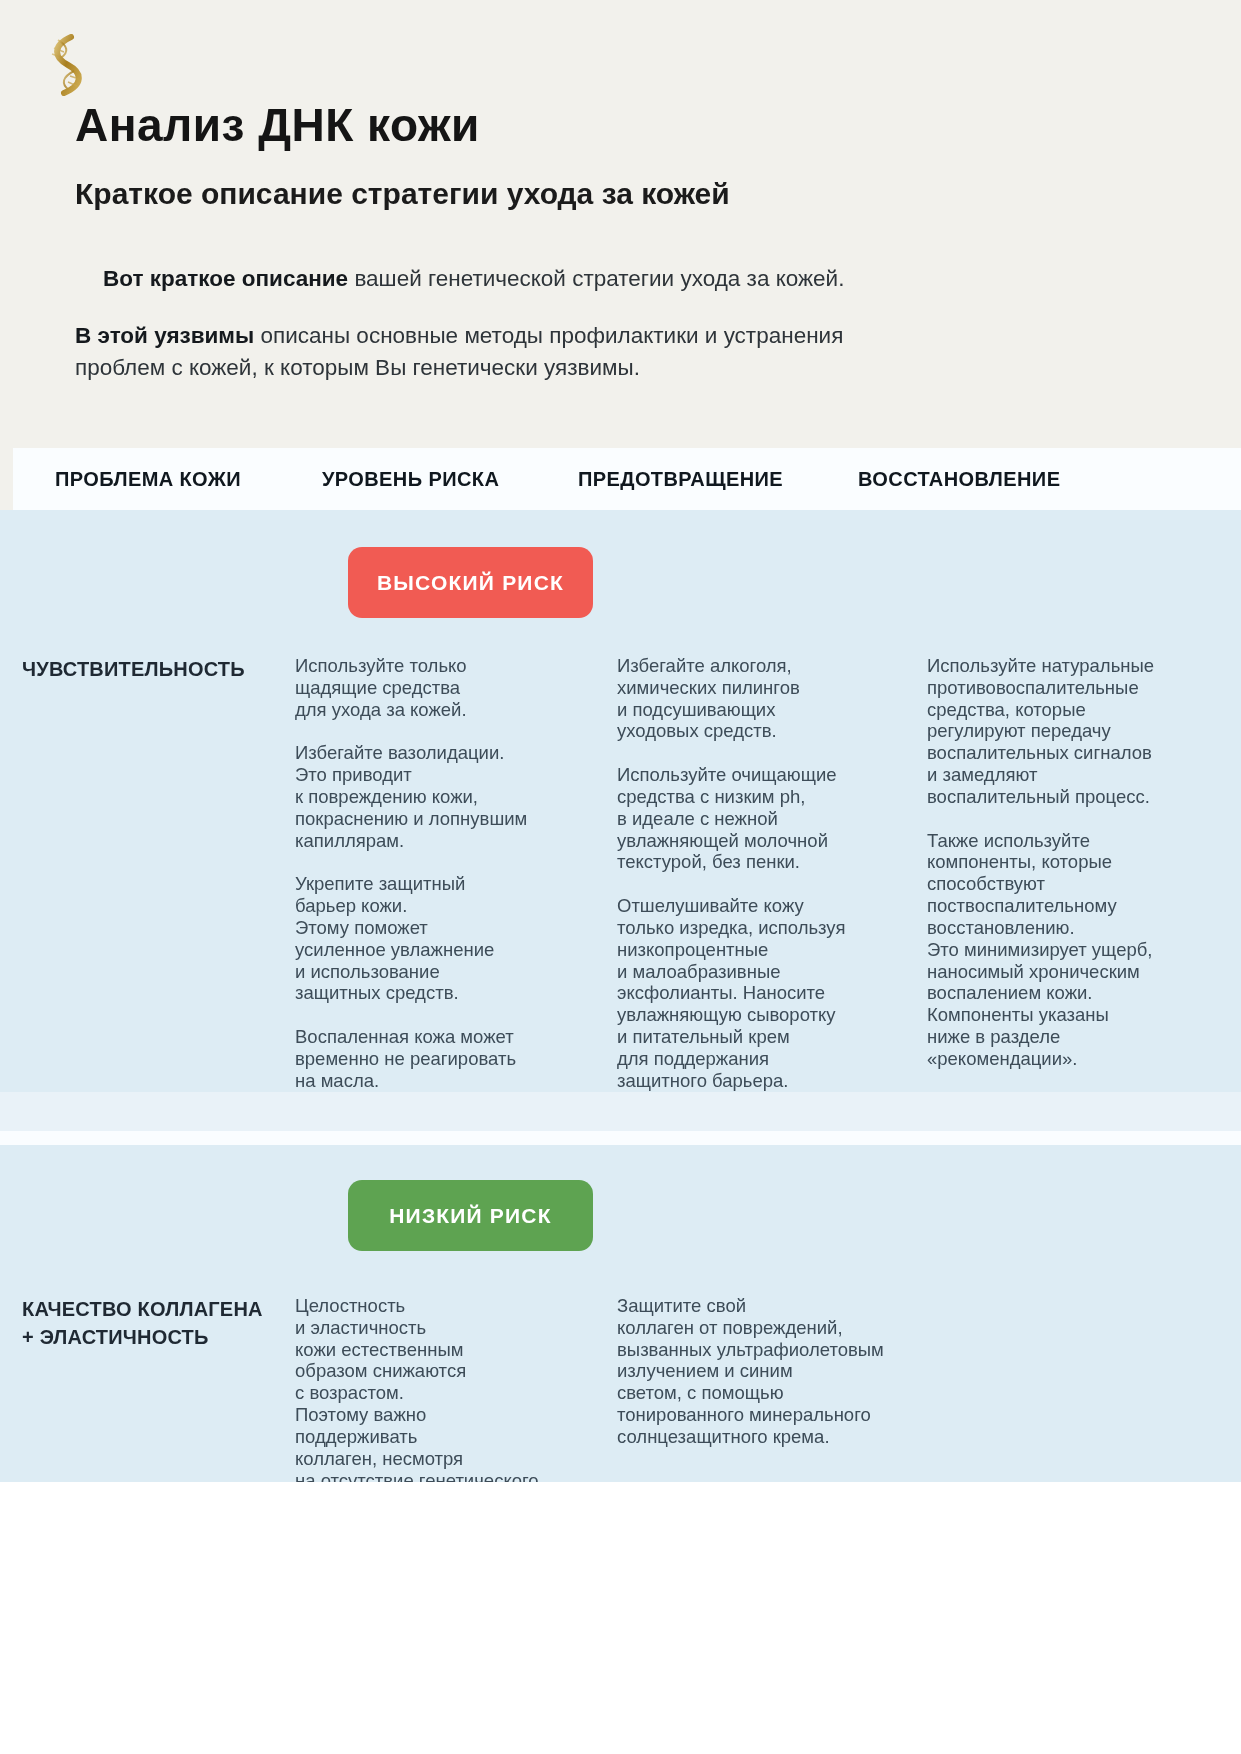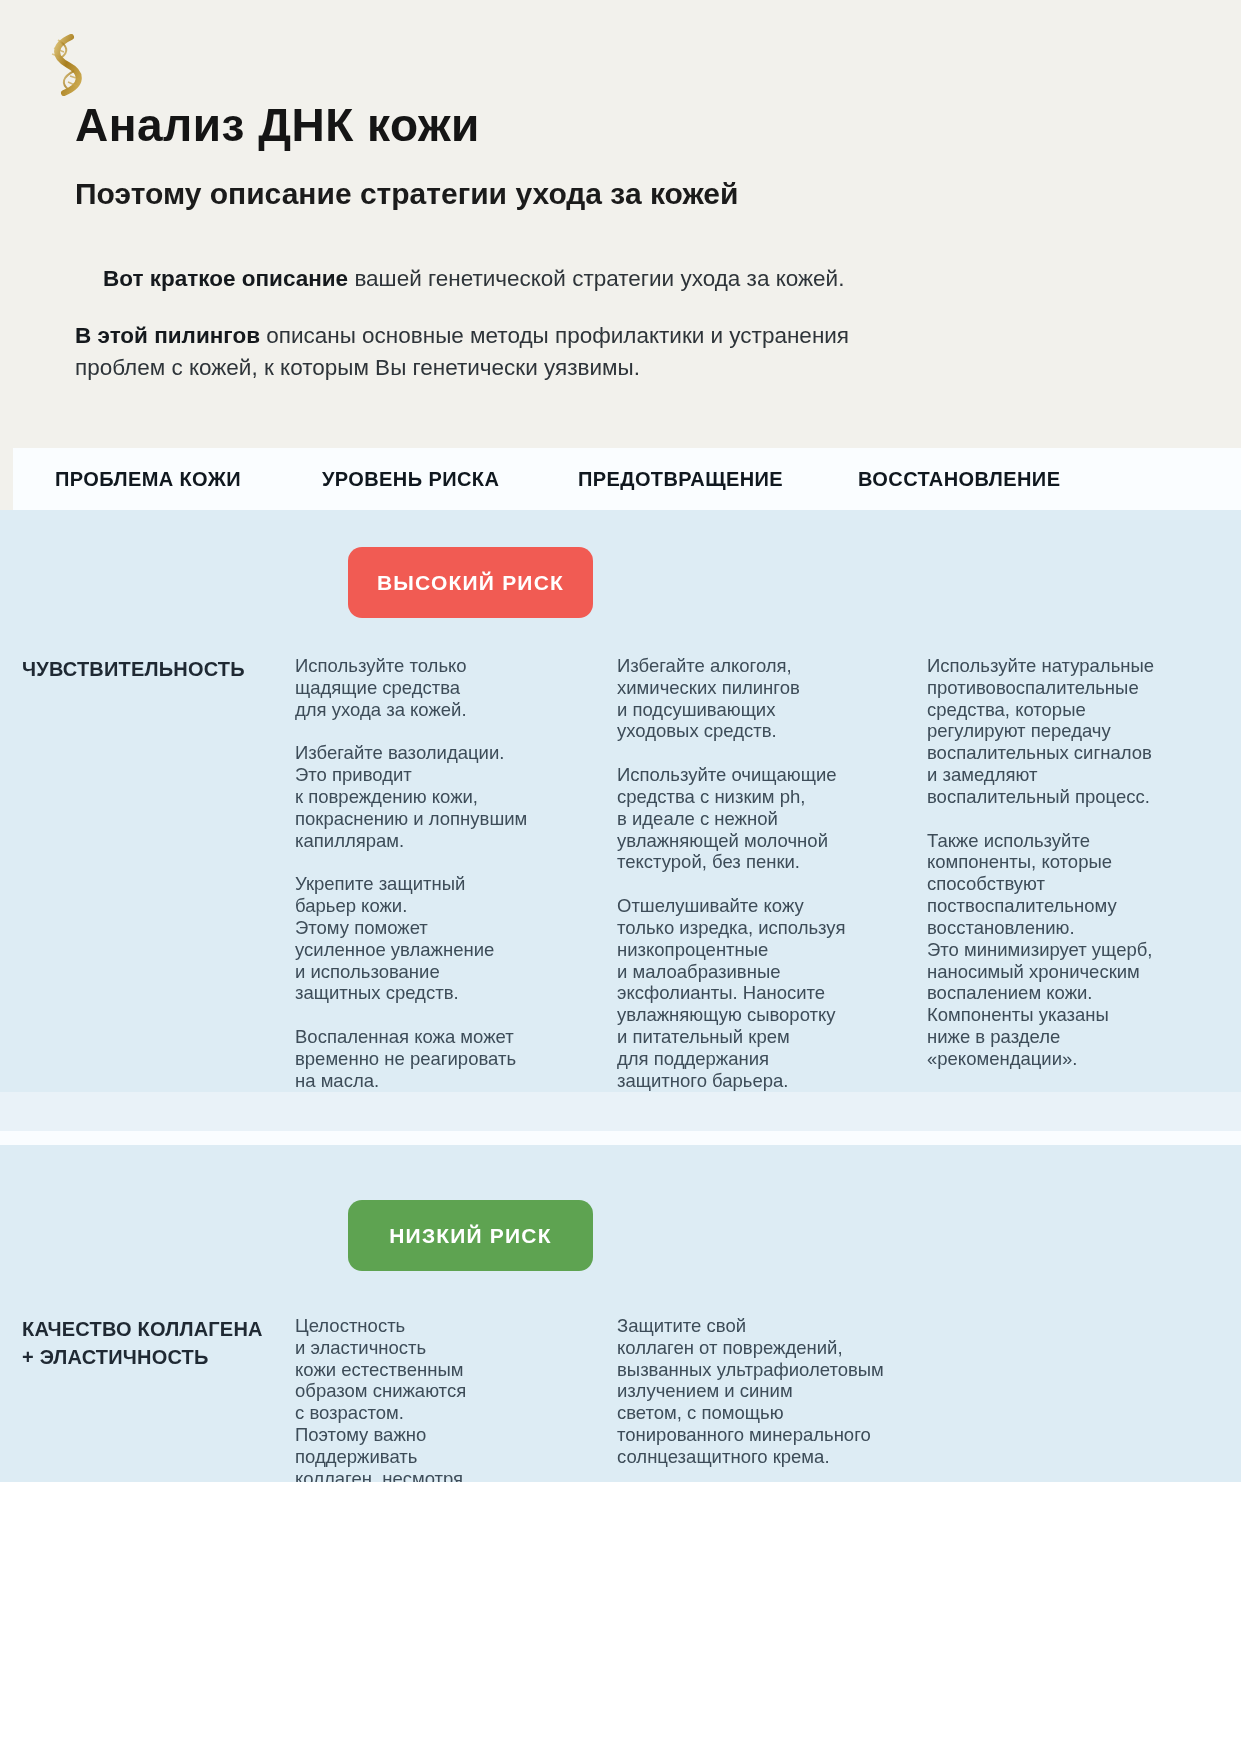--- a/index.html
+++ b/index.html
@@ -26,21 +26,21 @@
 
   
   .panel{position:absolute;left:0;width:1241px;background:#ddecf4;box-sizing:border-box;}
   .panel.s1{top:510px;height:582px;}
   .panel-footer{position:absolute;left:0;top:1092px;width:1241px;height:39px;background:#e9f2f8;}
   .panel-gap{position:absolute;left:0;top:1131px;width:1241px;height:14px;background:#fafdff;}
   .panel.s2{top:1145px;height:510px;}
 
   .badge-row{display:grid;grid-template-columns:273px 322px 310px 254px;padding-left:42px;}
   .s1 .badge-row{padding-top:37px;}
-  .s2 .badge-row{padding-top:55px;}
+  .s2 .badge-row{padding-top:35px;}
   .badge{grid-column:2;margin-left:33px;width:245px;height:71px;border-radius:14px;
          display:flex;align-items:center;justify-content:center;
          font-size:21px;font-weight:700;letter-spacing:1.2px;color:#ffffff;}
   .badge.high{background:#f15b53;}
   .badge.low{background:#5ea351;}
 
   .row{display:grid;grid-template-columns:273px 322px 310px 254px;padding-left:22px;
        box-sizing:border-box;}
   .s1 .row{margin-top:37px;}
   .s2 .row{margin-top:44px;}
@@ -67,25 +67,25 @@
         </linearGradient>
       </defs>
       <path d="M27 3 C9 11 9 23 24 31 C39 39 39 51 20 59" fill="none" stroke="url(#gold)" stroke-width="6" stroke-linecap="round"></path>
       <path d="M14 6 C24 12 25 18 17 24" fill="none" stroke="url(#gold)" stroke-width="2" opacity="0.8"></path>
       <path d="M30 37 C18 43 17 50 25 56" fill="none" stroke="url(#gold)" stroke-width="2" opacity="0.8"></path>
       <path d="M10 14 L20 18 M8 20 L17 23 M26 42 L35 45 M24 48 L33 52" stroke="url(#gold)" stroke-width="1.5" opacity="0.7"></path>
     </svg>
   </div>
 
   <h1 class="title">Анализ ДНК кожи</h1>
-  <h2 class="subtitle">Поэтому описание стратегии ухода за кожей</h2>
+  <h2 class="subtitle">Краткое описание стратегии ухода за кожей</h2>
 
   <p class="intro p1"><strong>Вот краткое описание</strong><span> вашей генетической стратегии ухода за кожей.</span></p>
 
-  <p class="intro p2"><strong>В этой пилингов</strong><span> описаны основные методы профилактики и устранения
+  <p class="intro p2"><strong>В этой уязвимы</strong><span> описаны основные методы профилактики и устранения
 проблем с кожей, к которым Вы генетически уязвимы.</span></p>
 
   <div class="thead">
     <div class="th">ПРОБЛЕМА КОЖИ</div>
     <div class="th">УРОВЕНЬ РИСКА</div>
     <div class="th">ПРЕДОТВРАЩЕНИЕ</div>
     <div class="th">ВОССТАНОВЛЕНИЕ</div>
   </div>
 
   <section class="panel s1">

